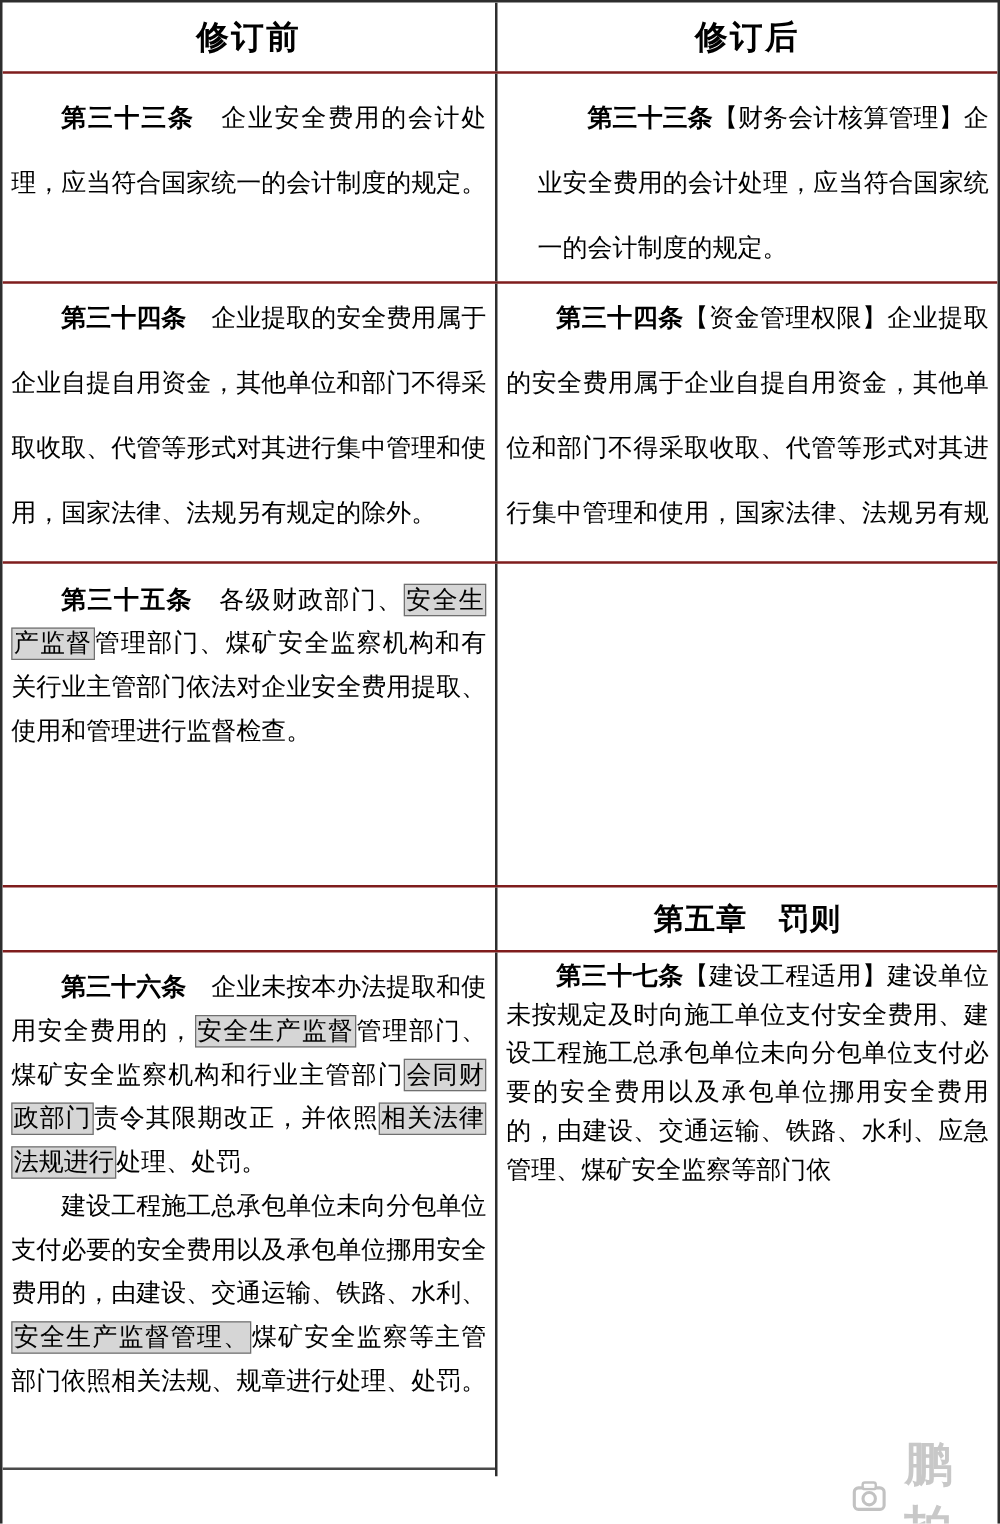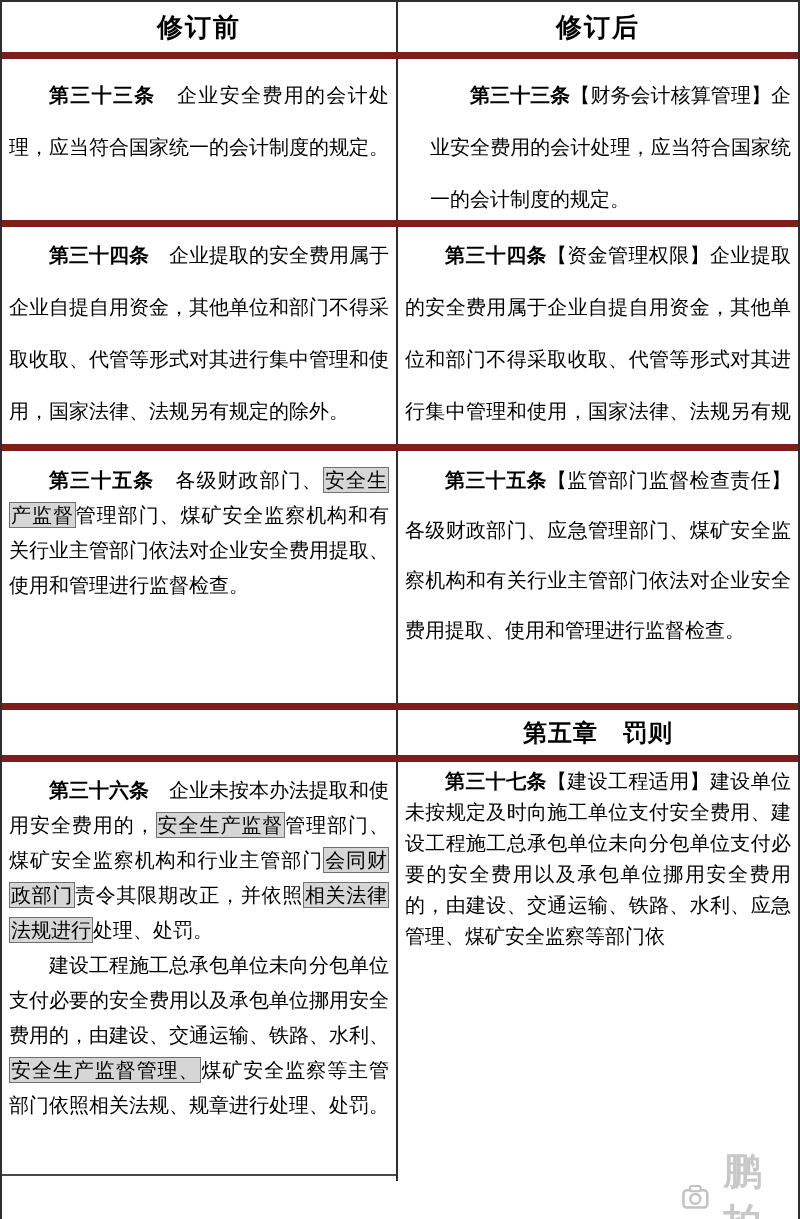--- a/index.html
+++ b/index.html
@@ -8,21 +8,21 @@
 
   .doc {
     position:relative;
     width:800px; height:1219px;
     background:#fff;
     border:2px solid #2e2e2e;
     border-bottom:none;
     overflow:hidden;
   }
 
-  .row { display:flex; border-bottom:7px solid #7f1d1d; }
+  .row { display:flex; border-bottom:2px solid #7f1d1d; }
   .cell { overflow:hidden; }
   .cell.left { width:396px; border-right:2px solid #2e2e2e; flex:none; }
   .cell.right { flex:1; }
 
   
   .row-header { height:57px; }
   .header-cell {
     display:flex; align-items:center; justify-content:center;
     font-size:26px; font-weight:bold; letter-spacing:2px;
   }
@@ -111,23 +111,20 @@
       </div>
     <div class="cell right body-cell cell-after">
         <p class="para"><span class="seg-bold">第三十四条</span><span>【资金管理权限】企业提取的安全费用属于企业自提自用资金，其他单位和部门不得采取收取、代管等形式对其进行集中管理和使用，国家法律、法规另有规定的除外。</span></p>
       </div>
   </div>
 
   <div class="row row-a35">
     <div class="cell left body-cell cell-before">
         <p class="para"><span class="seg-bold">第三十五条</span><span>　各级财政部门、</span><span class="seg-hl">安全生产监督</span><span>管理部门、煤矿安全监察机构和有关行业主管部门依法对企业安全费用提取、使用和管理进行监督检查。</span></p>
       </div>
-    <div class="cell right body-cell cell-after">
-        <p class="para"><span class="seg-bold">第三十五条</span><span>【监管部门监督检查责任】各级财政部门、应急管理部门、煤矿安全监察机构和有关行业主管部门依法对企业安全费用提取、使用和管理进行监督检查。</span></p>
-      </div>
   </div>
 
   <div class="row row-chapter">
     <div class="cell left"></div>
     <div class="cell right chapter-cell">
       <span>第五章　罚则</span>
     </div>
   </div>
 
   <div class="row row-bottom">

